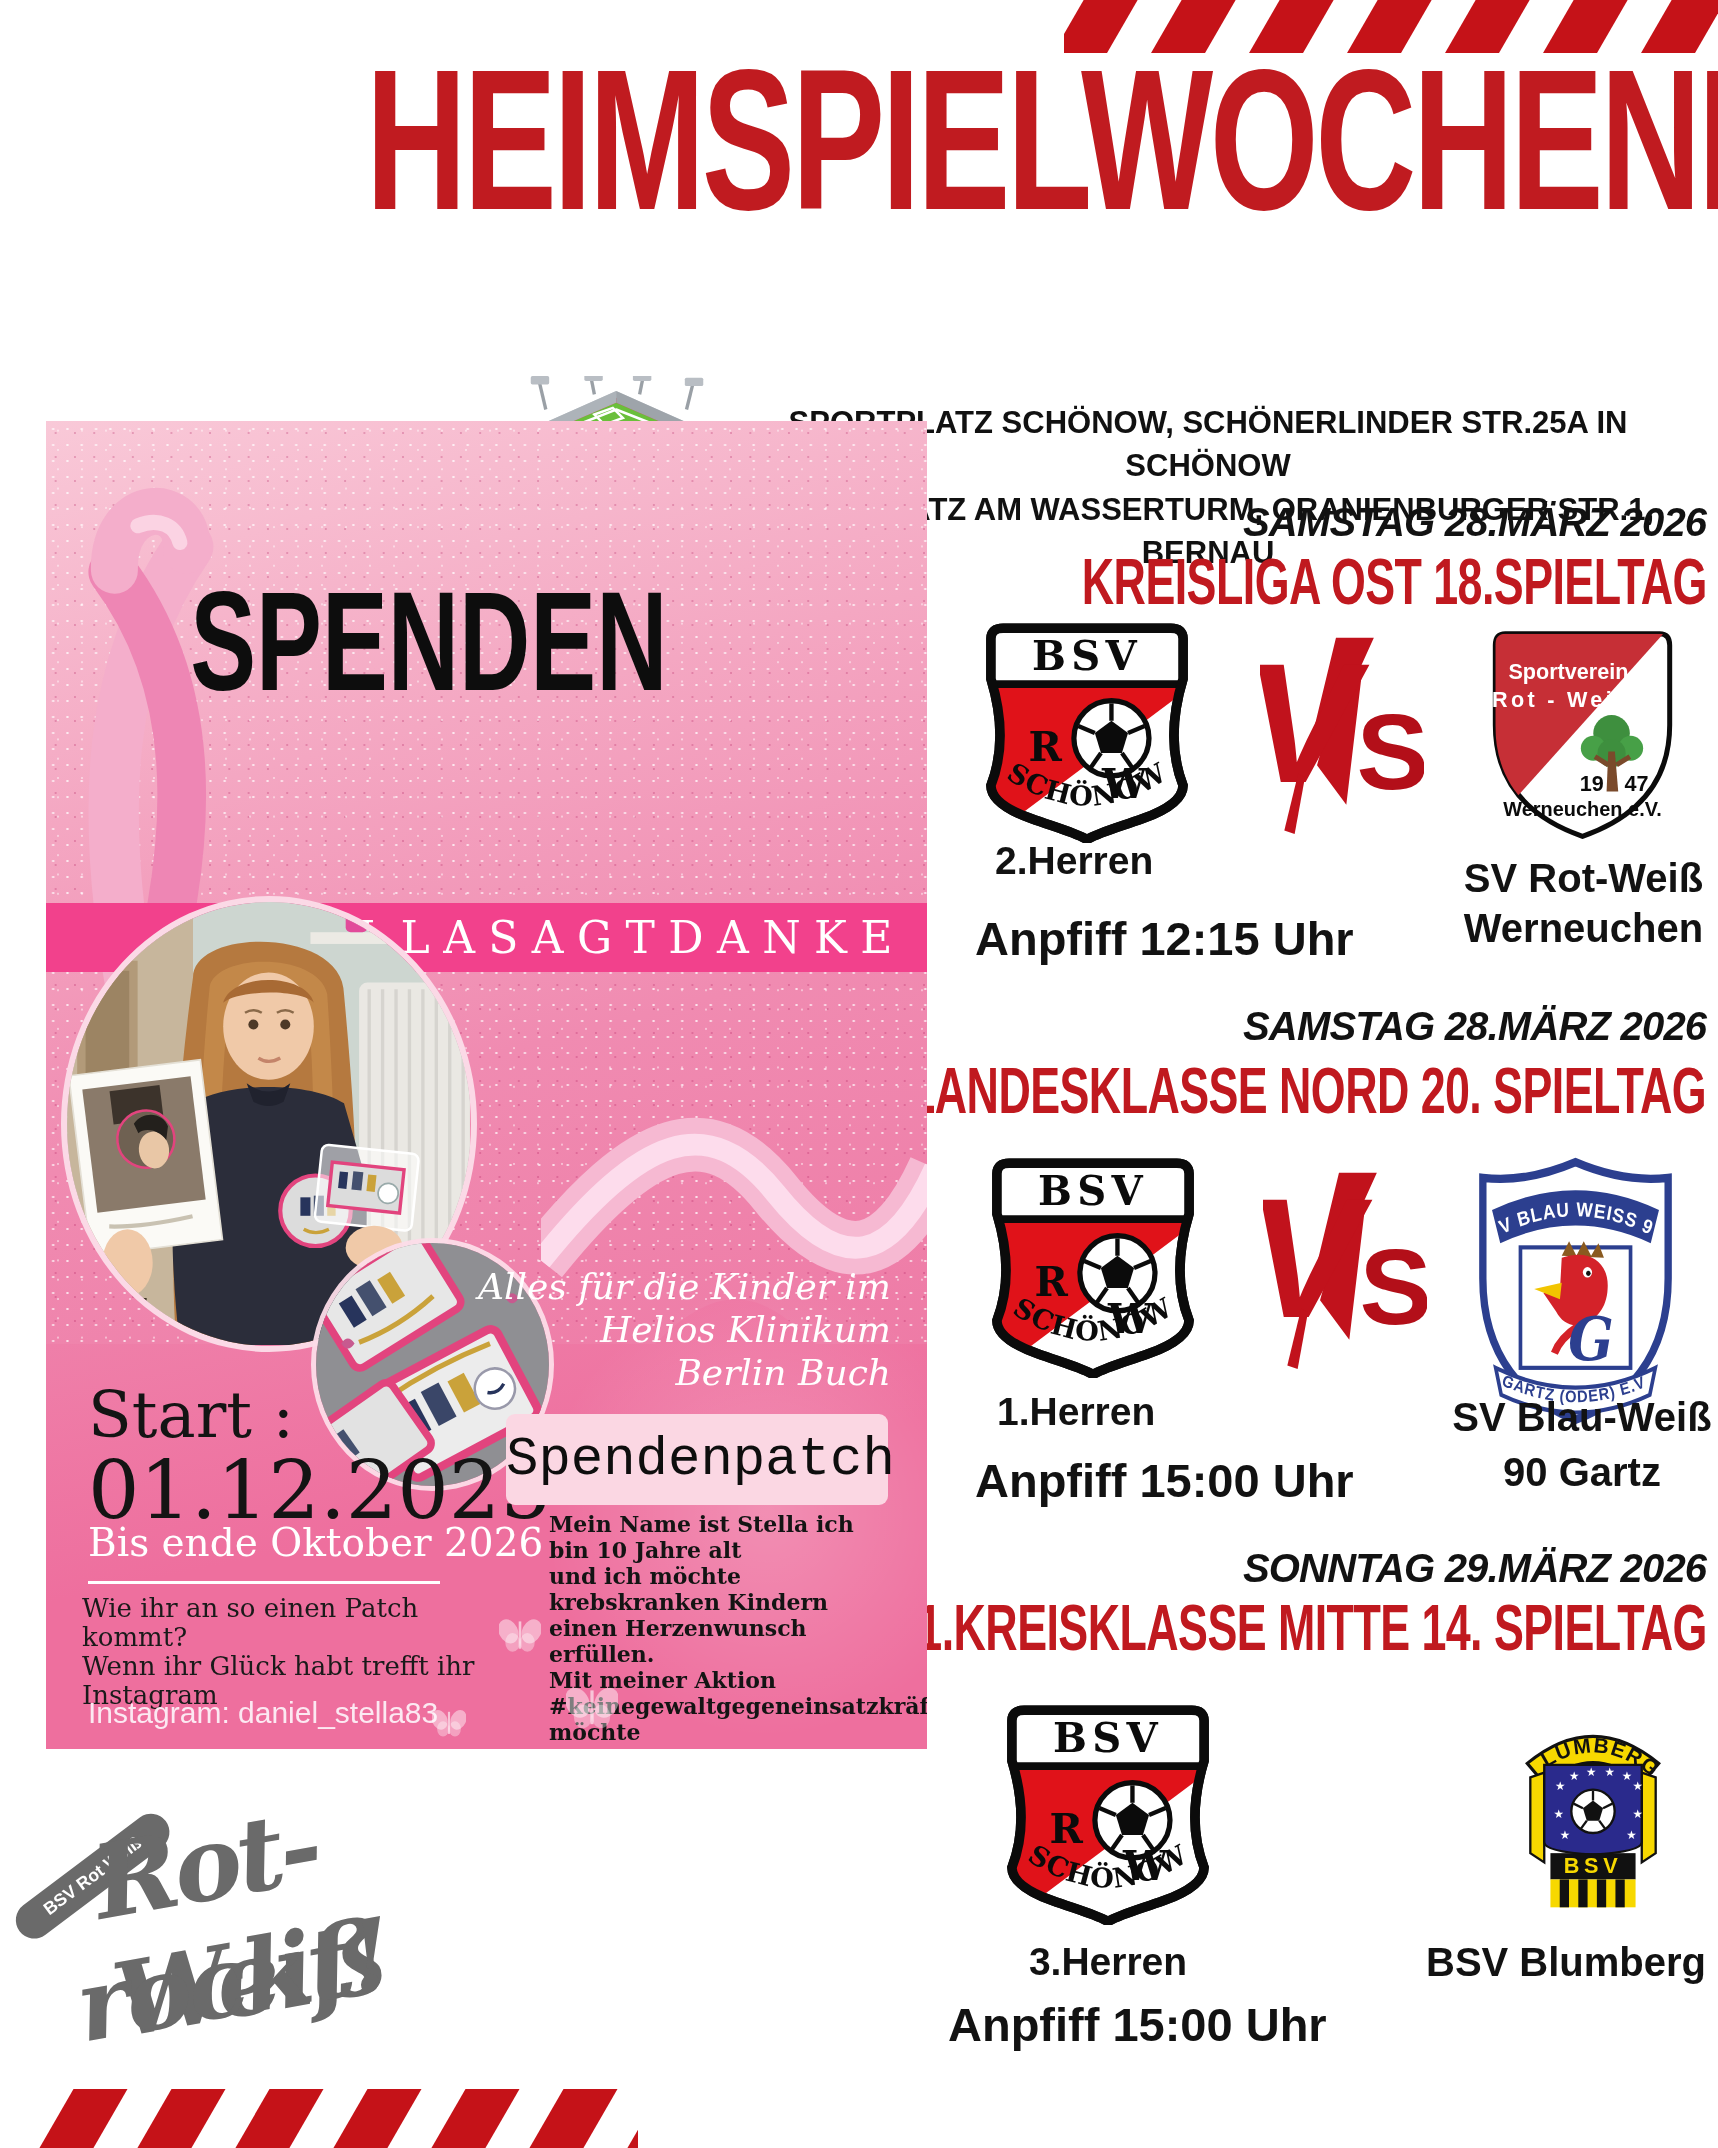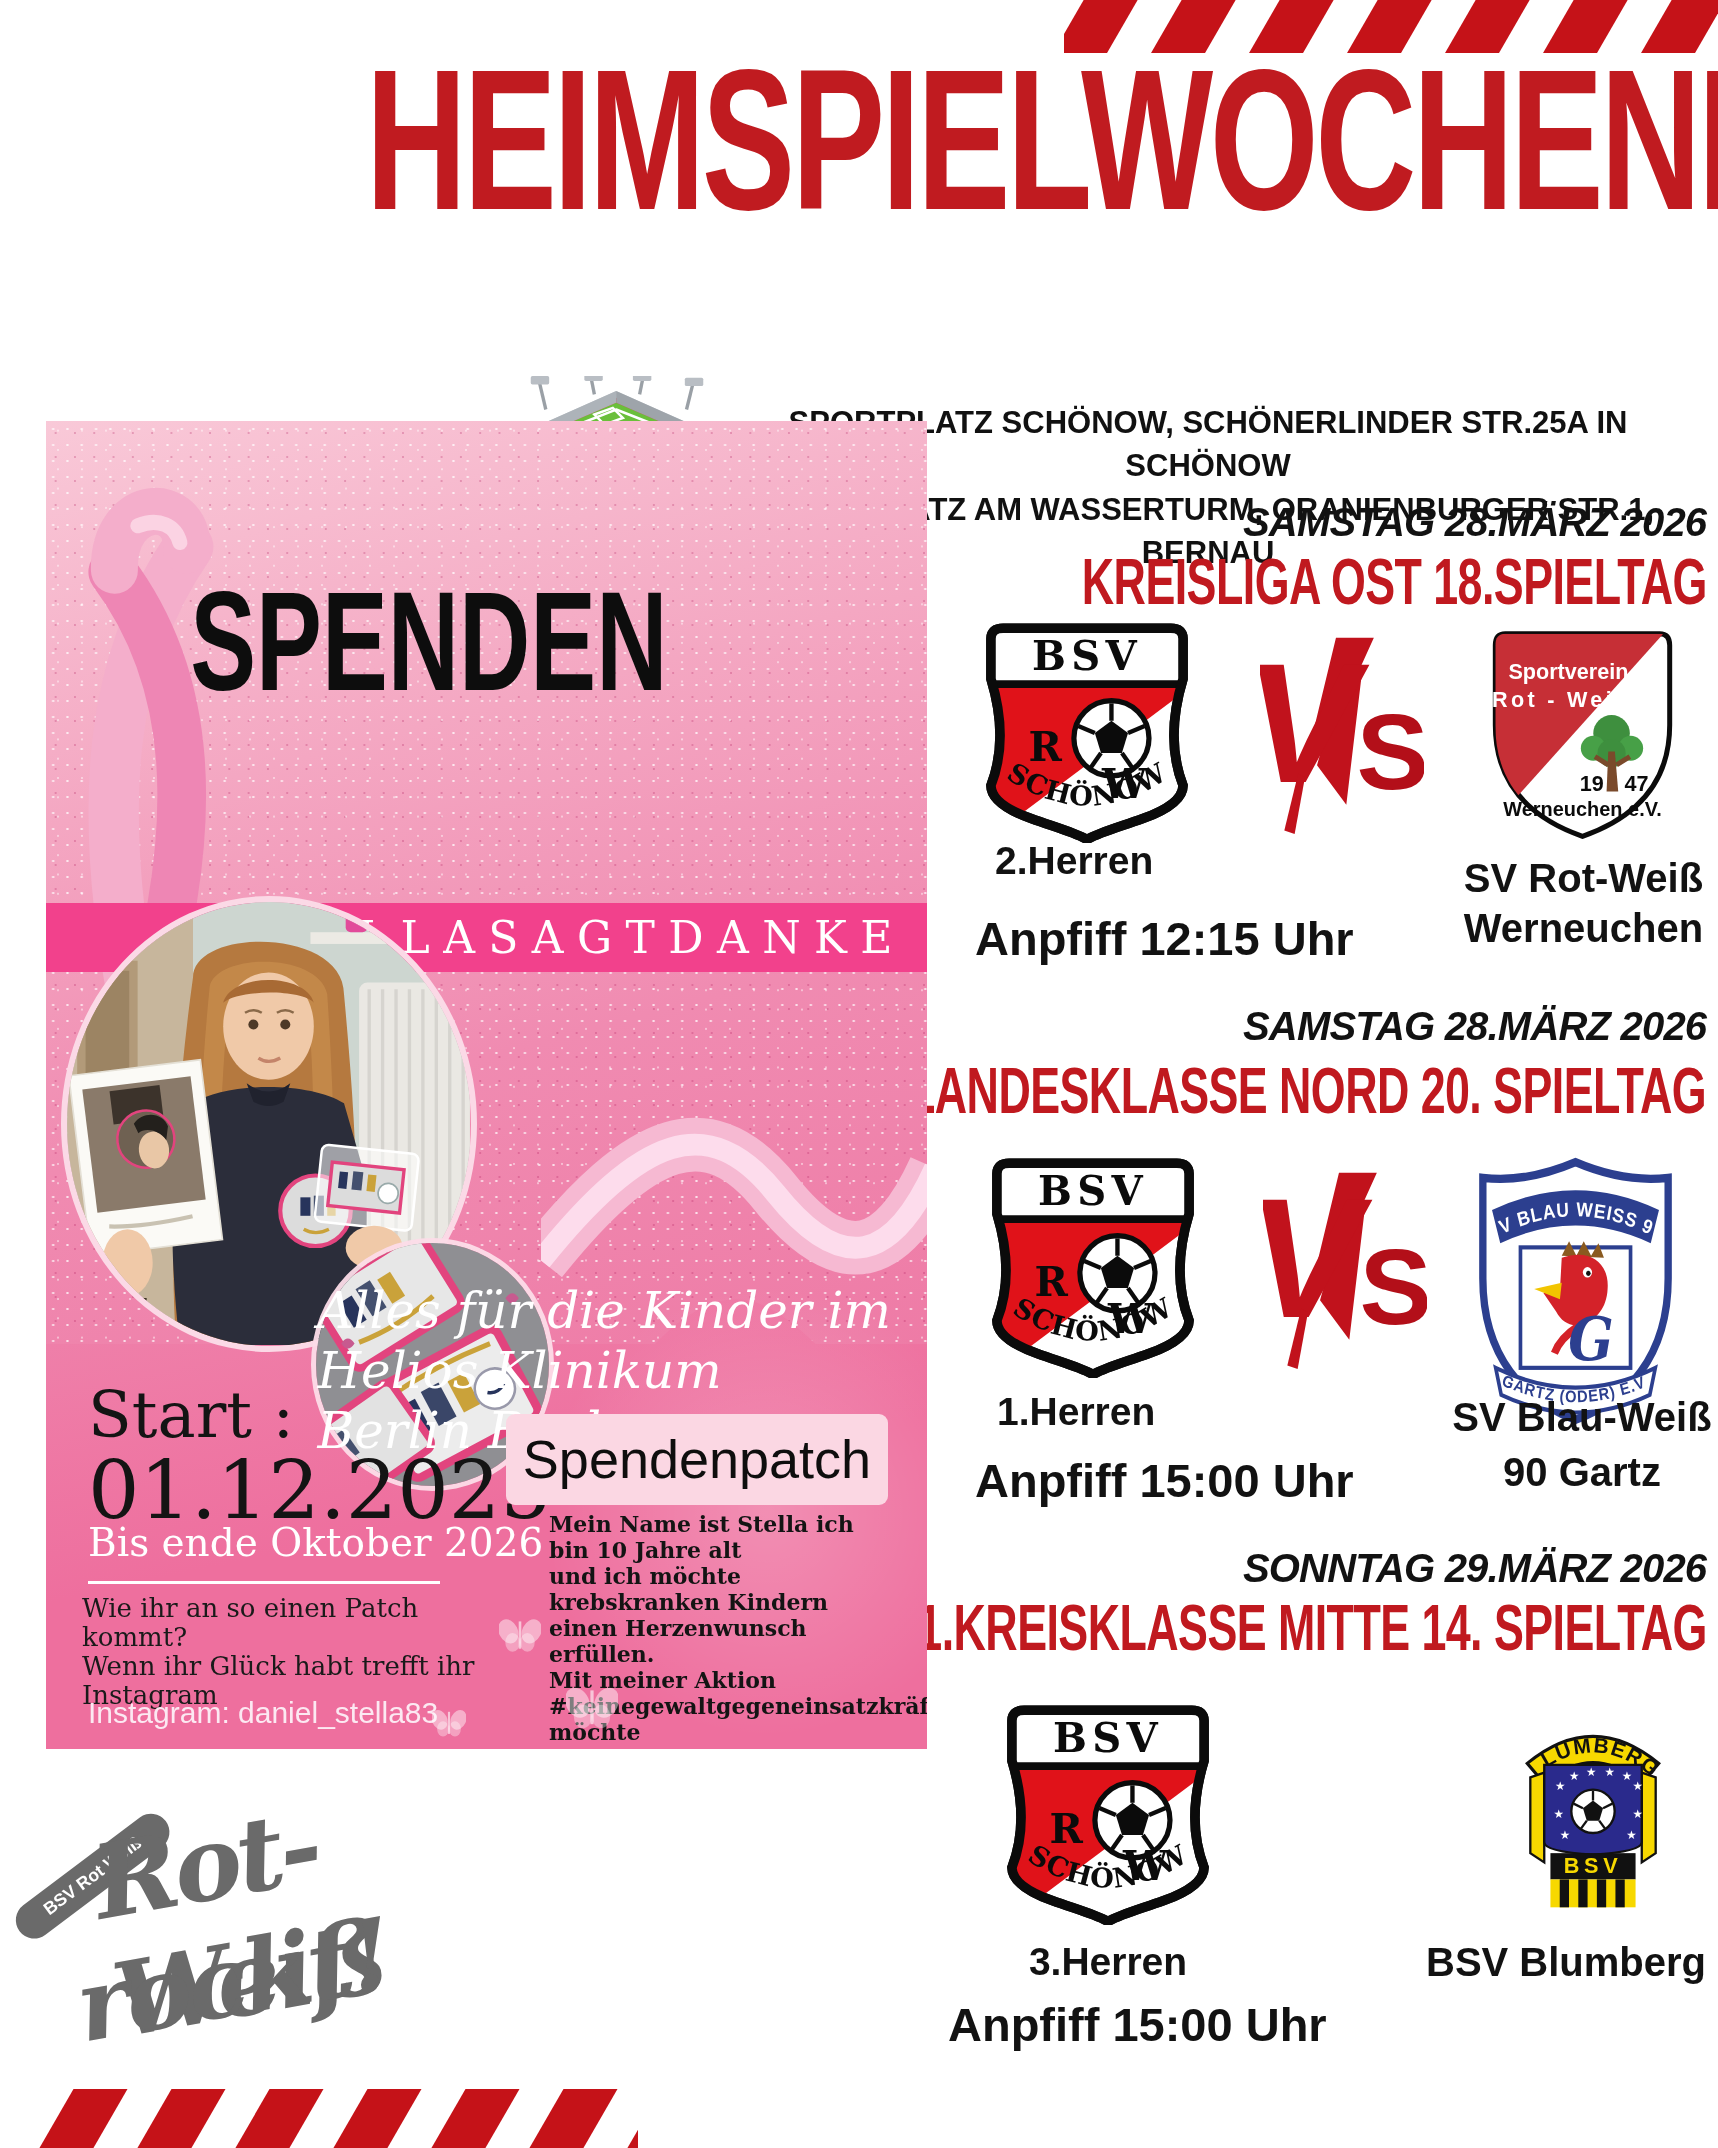--- a/index.html
+++ b/index.html
@@ -41,31 +41,31 @@
         radial-gradient(rgba(173,20,87,0.25) 0.8px, transparent 1.2px),
         linear-gradient(165deg,#f9c9d8 0%,#f4a7c2 35%,#f08bb1 65%,#ee7ba6 100%);
       background-size:14.3px 16px,24px 19.3px,19.3px 24px,100% 100%;
       clip-path:path("M0,0 H1050 V900 C970,1010 900,1040 830,980 C760,920 720,850 650,890 C570,935 540,1060 450,1080 C330,1105 200,1040 0,1080 Z");}
   .poster-title{position:absolute;left:76px;top:164px;width:621px;text-align:center;color:#0d0d0d;
       font-weight:900;font-size:141px;line-height:0.80;white-space:nowrap;}
   .poster-title .l1{display:inline-block;transform:translateX(-34px) scaleX(0.70);}
   .poster-band{position:absolute;left:0;top:482px;width:881px;height:69px;background:#f2418c;
       color:#ffffff;font-family:"DejaVu Serif",serif;font-size:44px;letter-spacing:13.4px;
       text-align:center;line-height:69px;padding-left:159px;box-sizing:border-box;white-space:nowrap;}
-  .dedication{position:absolute;right:36px;top:844px;color:#ffffff;
-      font-family:"DejaVu Serif",serif;font-style:italic;font-size:50px;line-height:1.20;margin-top:16px;}
+  .dedication{position:absolute;right:36px;top:844px;text-align:right;color:#ffffff;
+      font-family:"DejaVu Serif",serif;font-style:italic;font-size:36px;line-height:1.20;}
   .start-label{position:absolute;left:42px;top:957px;color:#141414;font-family:"DejaVu Serif",serif;font-size:64px;}
   .start-date{position:absolute;left:42px;top:1022px;color:#141414;font-family:"DejaVu Serif",serif;font-size:81px;}
   .until{position:absolute;left:42px;top:1099px;color:#ffffff;font-family:"DejaVu Serif",serif;font-size:39px;}
   .hr-line{position:absolute;left:42px;top:1160px;width:352px;height:2.5px;background:#ffffff;}
   .how-text{position:absolute;left:36px;top:1173px;color:#1a1a1a;font-family:"DejaVu Serif",serif;
       font-size:26px;line-height:1.12;width:394px;}
   .insta{position:absolute;left:42px;top:1275px;color:#fce9f2;font-size:30px;}
   .patch-box{position:absolute;left:460px;top:993px;width:382px;height:91px;background:#fbd7e3;
-      border-radius:9px;color:#0e0e0e;font-family:Liberation Sans, sans-serif;font-size:54px;
+      border-radius:9px;color:#0e0e0e;font-family:Liberation Mono, monospace;font-size:54px;
       text-align:center;line-height:91px;}
   .poster-body{position:absolute;left:503px;top:1091px;width:352px;color:#141414;
       font-family:"DejaVu Serif",serif;font-weight:bold;font-size:22px;line-height:1.18;}
   .photo-oval{position:absolute;left:15px;top:475px;width:416px;height:456px;border-radius:50%;
       overflow:hidden;border:6.7px solid #fbd9e6;box-sizing:border-box;}
   .patch-circle{position:absolute;left:265px;top:817px;width:243px;height:253px;border-radius:50%;
       overflow:hidden;border:5px solid rgba(252,220,232,0.95);box-sizing:border-box;}
   .blob{position:absolute;left:503px;top:856px;width:436px;height:470px;border-radius:50%;
       background:radial-gradient(circle,rgba(255,255,255,0.22) 0%,rgba(255,255,255,0) 70%);}
 

